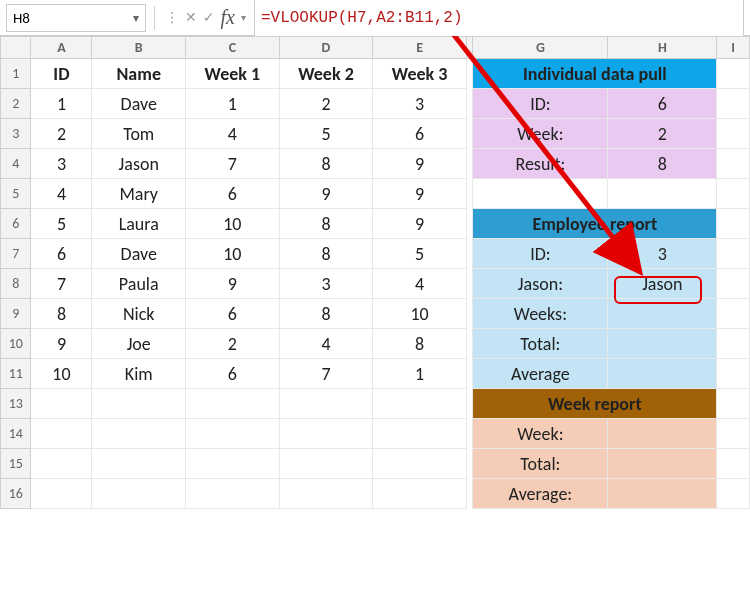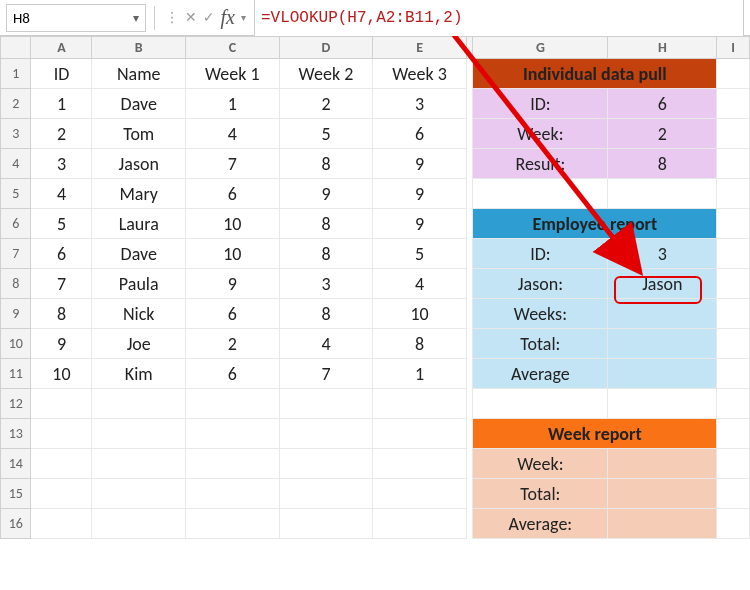--- a/index.html
+++ b/index.html
@@ -83,30 +83,30 @@
     width: 28px;
   }
   td.cell {
     border: 1px solid #e8e8e8;
     text-align: center;
     height: 30px;
     font-size: 18px;
     color: #222;
     padding: 0 4px;
   }
-  td.cell.hdr { font-weight: 400; }
+  td.cell.hdr { font-weight: 700; }
   .col-A{width:56px;} .col-B{width:86px;} .col-C{width:86px;} .col-D{width:86px;} .col-E{width:86px;}
   .col-F{width:6px;} .col-G{width:124px;} .col-H{width:100px;} .col-I{width:30px;}
   td.colF { border-left:1px solid #e8e8e8;border-right:1px solid #e8e8e8;background:#fff;width:6px;}
   
-  .p-purple-h { background:#c2410c; color:#fff; font-weight:700; }
+  .p-purple-h { background:#0ea5e9; color:#fff; font-weight:700; }
   .p-purple { background:#e9c9ef; }
   .p-blue-h { background:#2d9dd2; color:#fff; font-weight:700; }
   .p-blue { background:#c3e4f5; }
-  .p-orange-h { background:#f97316; font-weight:700; }
+  .p-orange-h { background:#a16207; font-weight:700; }
   .p-orange { background:#f5cdb7; }
   .panel-label { text-align: right; padding-right: 8px; }
   .panel-val { text-align: center; }
   
   .callout {
     position: absolute;
     border: 2px solid #e30000;
     border-radius: 6px;
     pointer-events: none;
   }
@@ -302,32 +302,20 @@
     <td class="cell">Kim</td>
     <td class="cell">6</td>
     <td class="cell">7</td>
     <td class="cell">1</td>
     <td class="colF"></td>
     <td class="cell p-blue panel-label">Average</td>
     <td class="cell p-blue panel-val"></td>
     <td class="cell"></td>
   </tr>
 
-  <tr>
-    <td class="rowhdr">12</td>
-    <td class="cell"></td>
-          <td class="cell"></td>
-          <td class="cell"></td>
-          <td class="cell"></td>
-          <td class="cell"></td>
-    <td class="colF"></td>
-    <td class="cell"></td>
-          <td class="cell"></td>
-          <td class="cell"></td>
-  </tr>
 
   <tr>
     <td class="rowhdr">13</td>
     <td class="cell"></td>
           <td class="cell"></td>
           <td class="cell"></td>
           <td class="cell"></td>
           <td class="cell"></td>
     <td class="colF"></td>
     <td class="cell p-orange-h" colspan="2">Week report</td>

